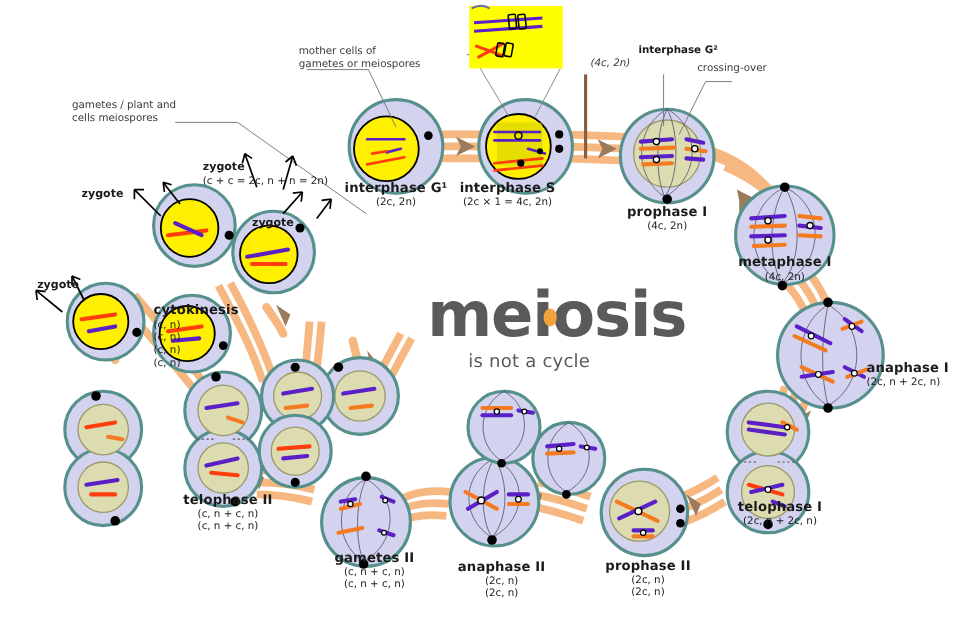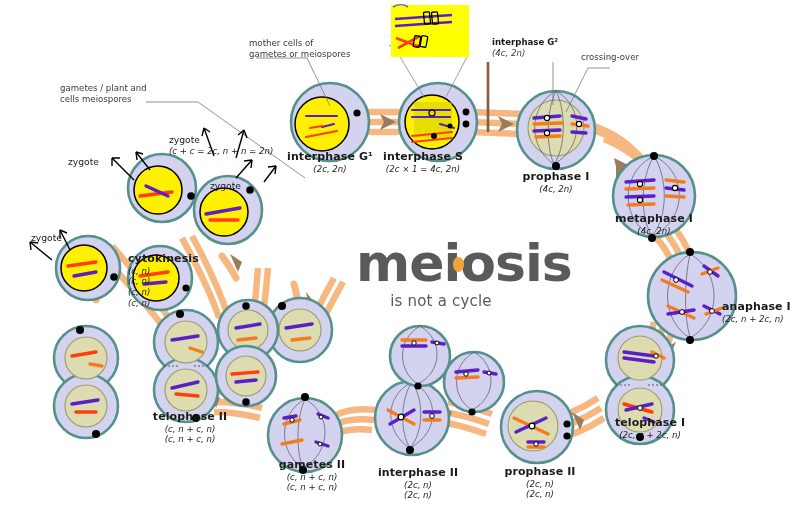--- a/index.html
+++ b/index.html
@@ -9,36 +9,36 @@
   }
   #stage{position:relative;width:664px;height:514px;background:#fff;}
   svg#scene{position:absolute;left:0;top:0;width:800px;height:514px;}
 
   .lbl{position:absolute;white-space:nowrap;}
   .lbl .nm{
     font-weight:bold;font-size:11px;color:#1a1a1a;display:block;
     letter-spacing:.1px;line-height:1.25;
   }
   .lbl .pl{
-    font-style:italic;font-size:8.6px;color:#1a1a1a;display:block;
+    font-size:8.6px;color:#1a1a1a;display:block;
     line-height:1.25;
   }
   .lbl.ctr{text-align:center;transform:translateX(-50%);}
   .ann{
     position:absolute;font-size:8.6px;color:#3a3a3a;line-height:1.3;
     white-space:nowrap;
   }
   .ann.b{font-weight:bold;color:#1a1a1a;}
   .zyg{
-    position:absolute;font-weight:normal;font-size:9.2px;color:#1a1a1a;
+    position:absolute;font-weight:bold;font-size:9.2px;color:#1a1a1a;
     white-space:nowrap;
     text-align:right;
   }
   .zygsub{
-    position:absolute;font-style:italic;font-size:8.6px;color:#1a1a1a;
+    position:absolute;font-size:8.6px;color:#1a1a1a;
     white-space:nowrap;
   }
   #title{
     position:absolute;left:356px;top:237px;width:170px;text-align:center;
     user-select:none;
   }
   #title .mt{
     font-size:52px;font-weight:bold;color:#5a5a5a;letter-spacing:-1px;
     line-height:1;font-family:"DejaVu Sans","Liberation Sans",sans-serif;
     position:relative;display:block;
@@ -483,21 +483,21 @@
   <span>mother cells of</span><br>
   <span>gametes or meiospores</span>
 </div>
 
 <div class="ann" style="left:60px;top:83px;">
   <span>gametes / plant and</span><br>
   <span>cells meiospores</span>
 </div>
 
 <div class="ann" style="left:492px;top:37px;">
-  <span class="ann b" style="position:static;">interphase G²</span><br>
+  <span class="ann b" style="position:static;margin-left:40px;">interphase G²</span><br>
   <span style="font-style:italic;">(4c, 2n)</span>
 </div>
 
 <div class="ann" style="left:581px;top:52px;text-align:right;">
   <span>crossing-over</span>
 </div>
 
 <div class="lbl" style="left:128px;top:252px;">
   <span class="nm">cytokinesis</span>
   <span class="pl">(c, n)</span>
@@ -542,21 +542,21 @@
   <span class="pl">(2c, n + 2c, n)</span>
 </div>
 
 <div class="lbl ctr" style="left:540px;top:465px;">
   <span class="nm">prophase II</span>
   <span class="pl">(2c, n)</span>
   <span class="pl">(2c, n)</span>
 </div>
 
 <div class="lbl ctr" style="left:418px;top:466px;">
-  <span class="nm">interphase II</span>
+  <span class="nm">anaphase II</span>
   <span class="pl">(2c, n)</span>
   <span class="pl">(2c, n)</span>
 </div>
 
 <div class="lbl ctr" style="left:312px;top:458px;">
   <span class="nm">gametes II</span>
   <span class="pl">(c, n + c, n)</span>
   <span class="pl">(c, n + c, n)</span>
 </div>
 

